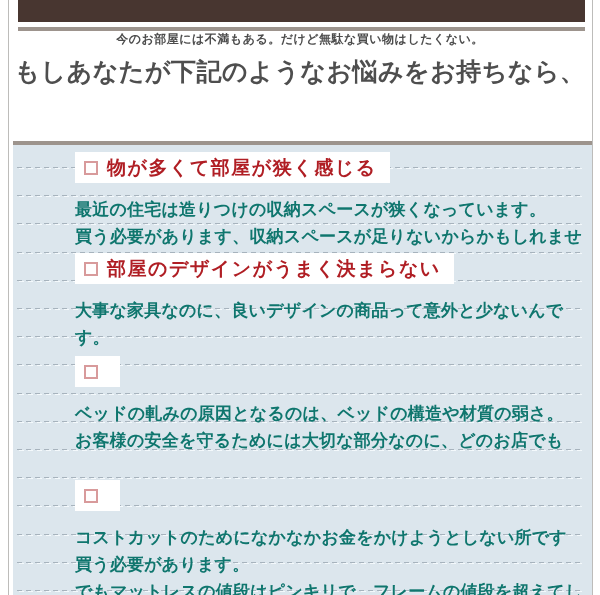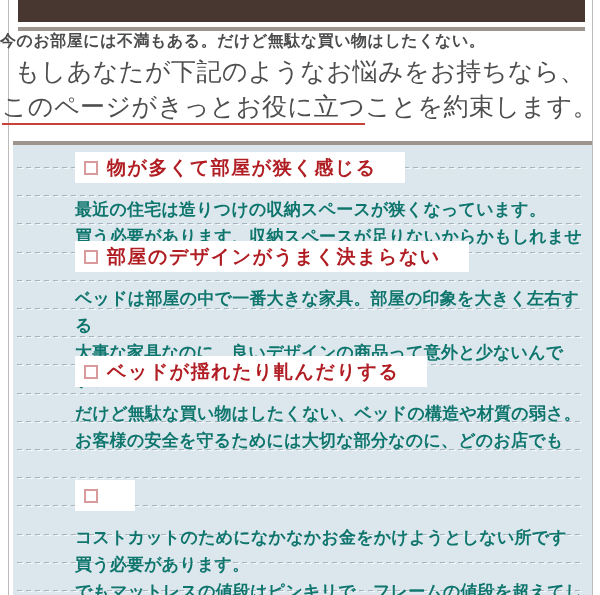--- a/index.html
+++ b/index.html
@@ -16,27 +16,27 @@
   .frame-line { position:absolute; top:0; width:1px; height:595px; background:#bdbcba; }
   .frame-line.left  { left:8px; }
   .frame-line.right { left:592px; }
 
   
   .top-bar  { position:absolute; left:18px; top:0;  width:567px; height:22px; background:#483630; }
   .bar-rule { position:absolute; left:18px; top:27px; width:567px; height:4px; background:#9d948d; }
 
   .intro {
     position:absolute; left:0; right:0; top:31px;
-    font-size:16px; letter-spacing:.5px;
+    text-align:center; font-size:12px; letter-spacing:.5px;
     color:#4c4c4c; font-weight:600;
   }
   .main-title {
     position:absolute; left:0; right:0; top:54px;
     text-align:center; font-size:25px; line-height:35px;
-    color:#4e4e4e; font-weight:400; letter-spacing:.5px;
+    color:#4e4e4e; font-weight:700; letter-spacing:.5px;
   }
   .u-red { border-bottom:2px solid #c8423b; padding-bottom:3px; }
 
   
   .panel {
     position:absolute; left:13px; top:141px; width:579px; height:454px;
     background:#dce6ed; border-top:4px solid #9d948d;
   }
   .rule {
     position:absolute; left:4px; right:10px; height:2px; z-index:1;
@@ -46,21 +46,21 @@
     background-size:100% 1px,100% 1px;
     background-position:0 0,2px 1px;
     background-repeat:no-repeat,no-repeat;
   }
 
   
   .concern { position:absolute; left:62px; right:8px; z-index:2; }
   .concern-heading {
     display:inline-block; background:#ffffff; color:#b01e24;
     font-size:19px; font-weight:700; letter-spacing:1.5px;
-    padding:4px 28px 4px 9px; line-height:23px;
+    padding:4px 13px 4px 9px; line-height:23px;
   }
   .checkbox {
     display:inline-block; width:14px; height:14px;
     border:2px solid #d89a9b; background:#fffdfd;
     margin-right:9px; vertical-align:-1px;
   }
   .concern-body { margin-top:13px; }
   .body-line {
     font-size:17px; line-height:27px; letter-spacing:.2px;
     color:#0f766e; font-weight:600;
@@ -72,21 +72,20 @@
 <div class="frame-line left"></div>
 <div class="frame-line right"></div>
 
 <div class="top-bar"></div>
 <div class="bar-rule"></div>
 
 <div class="intro">今のお部屋には不満もある。だけど無駄な買い物はしたくない。</div>
 
 <div class="main-title">
   <div>もしあなたが下記のようなお悩みをお持ちなら、</div>
-  <div><span class="u-red">このページがきっとお役に立つ</span><span>ことを約束します。</span></div>
 </div>
 
 <div class="panel">
   <div id="rules">
       <div class="rule" style="top: 22px;"></div>
       <div class="rule" style="top: 50.2px;"></div>
       <div class="rule" style="top: 78.4px;"></div>
       <div class="rule" style="top: 106.6px;"></div>
       <div class="rule" style="top: 134.8px;"></div>
       <div class="rule" style="top: 163px;"></div>
@@ -103,32 +102,31 @@
     </div>
 
   <div class="concern" style="top:7px">
     <div class="concern-heading"><span class="checkbox"></span><span>物が多くて部屋が狭く感じる</span></div>
     <div class="concern-body">
       <div class="body-line">最近の住宅は造りつけの収納スペースが狭くなっています。</div>
       <div class="body-line">買う必要があります、収納スペースが足りないからかもしれません。</div>
     </div>
   </div>
 
-  <div class="concern" style="top:96px">
+  <div class="concern" style="top:108px">
     <div class="concern-heading"><span class="checkbox"></span><span>部屋のデザインがうまく決まらない</span></div>
     <div class="concern-body">
-      <div class="body-line">ベッドは部屋の中で一番大きな家具。部屋の印象を大きく左右する</div>
       <div class="body-line">大事な家具なのに、良いデザインの商品って意外と少ないんです。</div>
     </div>
   </div>
 
   <div class="concern" style="top:211px">
-    <div class="concern-heading"><span class="checkbox"></span><span>ベッドが揺れたり軋んだりする</span></div>
+    <div class="concern-heading"><span class="checkbox"></span></div>
     <div class="concern-body">
-      <div class="body-line">だけど無駄な買い物はしたくない、ベッドの構造や材質の弱さ。</div>
+      <div class="body-line">ベッドの軋みの原因となるのは、ベッドの構造や材質の弱さ。</div>
       <div class="body-line">お客様の安全を守るためには大切な部分なのに、どのお店でも</div>
     </div>
   </div>
 
   <div class="concern" style="top:335px">
     <div class="concern-heading"><span class="checkbox"></span></div>
     <div class="concern-body">
       <div class="body-line">コストカットのためになかなかお金をかけようとしない所です</div>
       <div class="body-line">買う必要があります。</div>
       <div class="body-line">でもマットレスの値段はピンキリで、フレームの値段を超えてしまうことも…</div>

